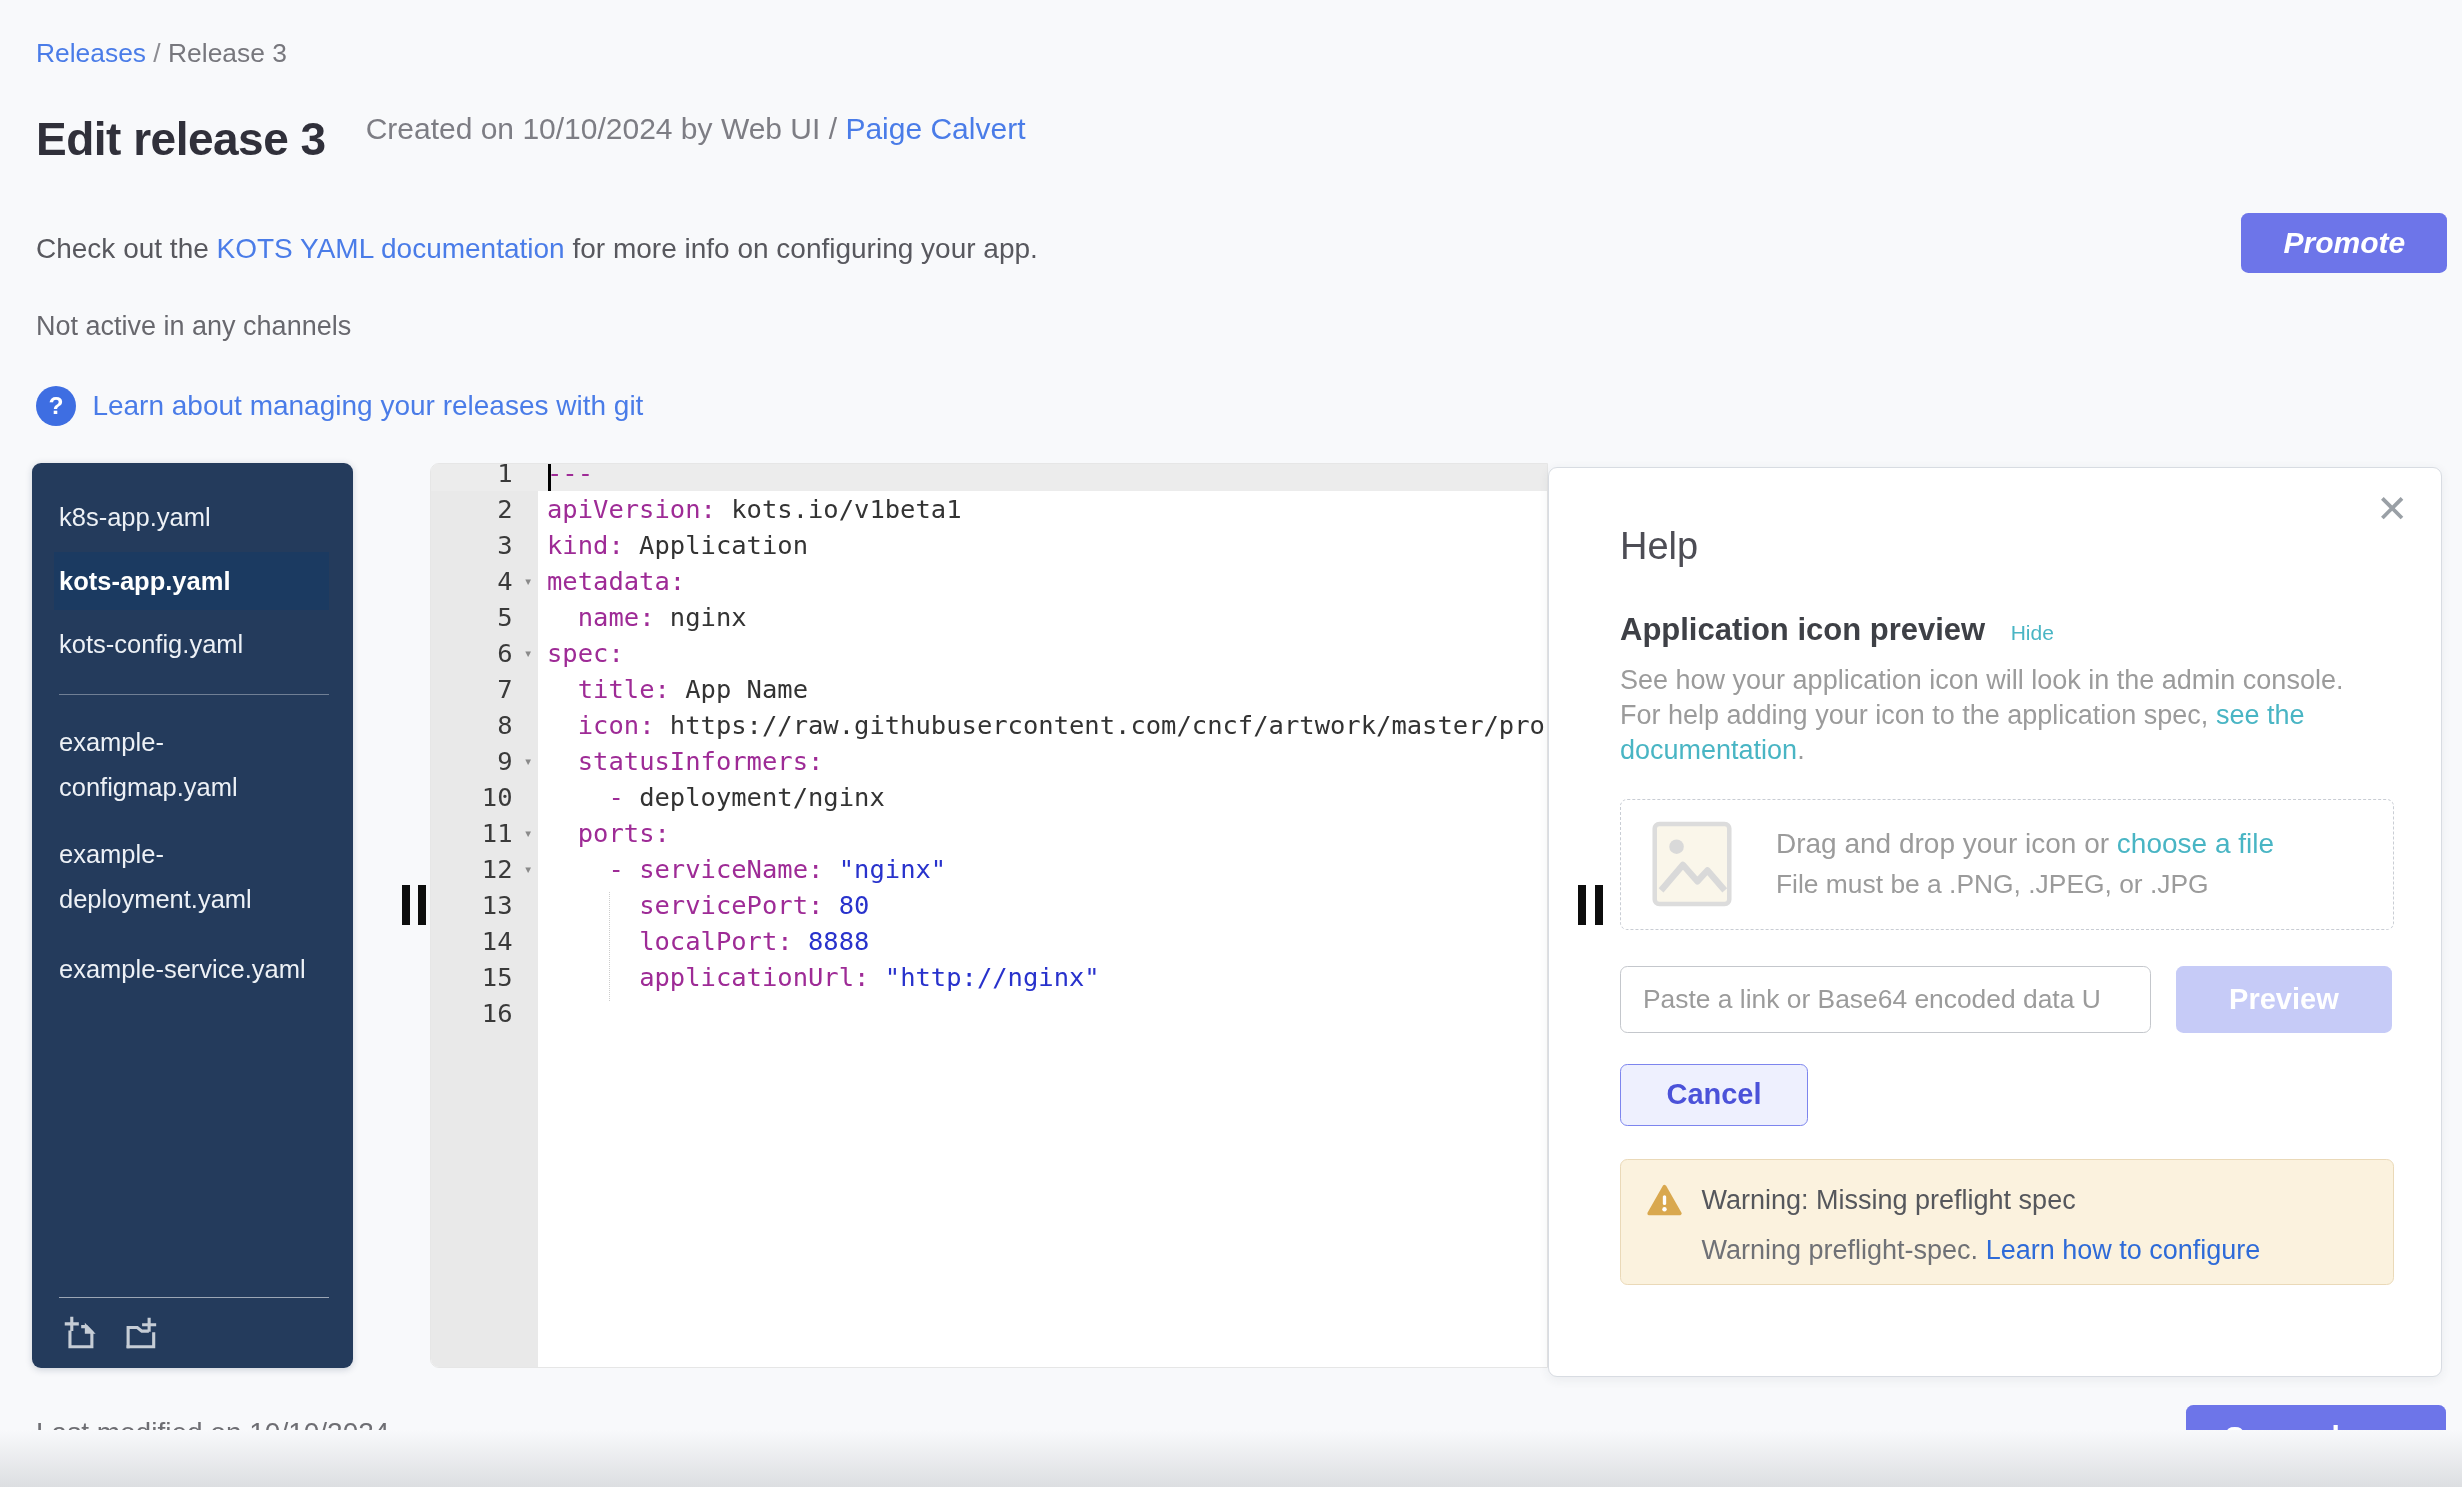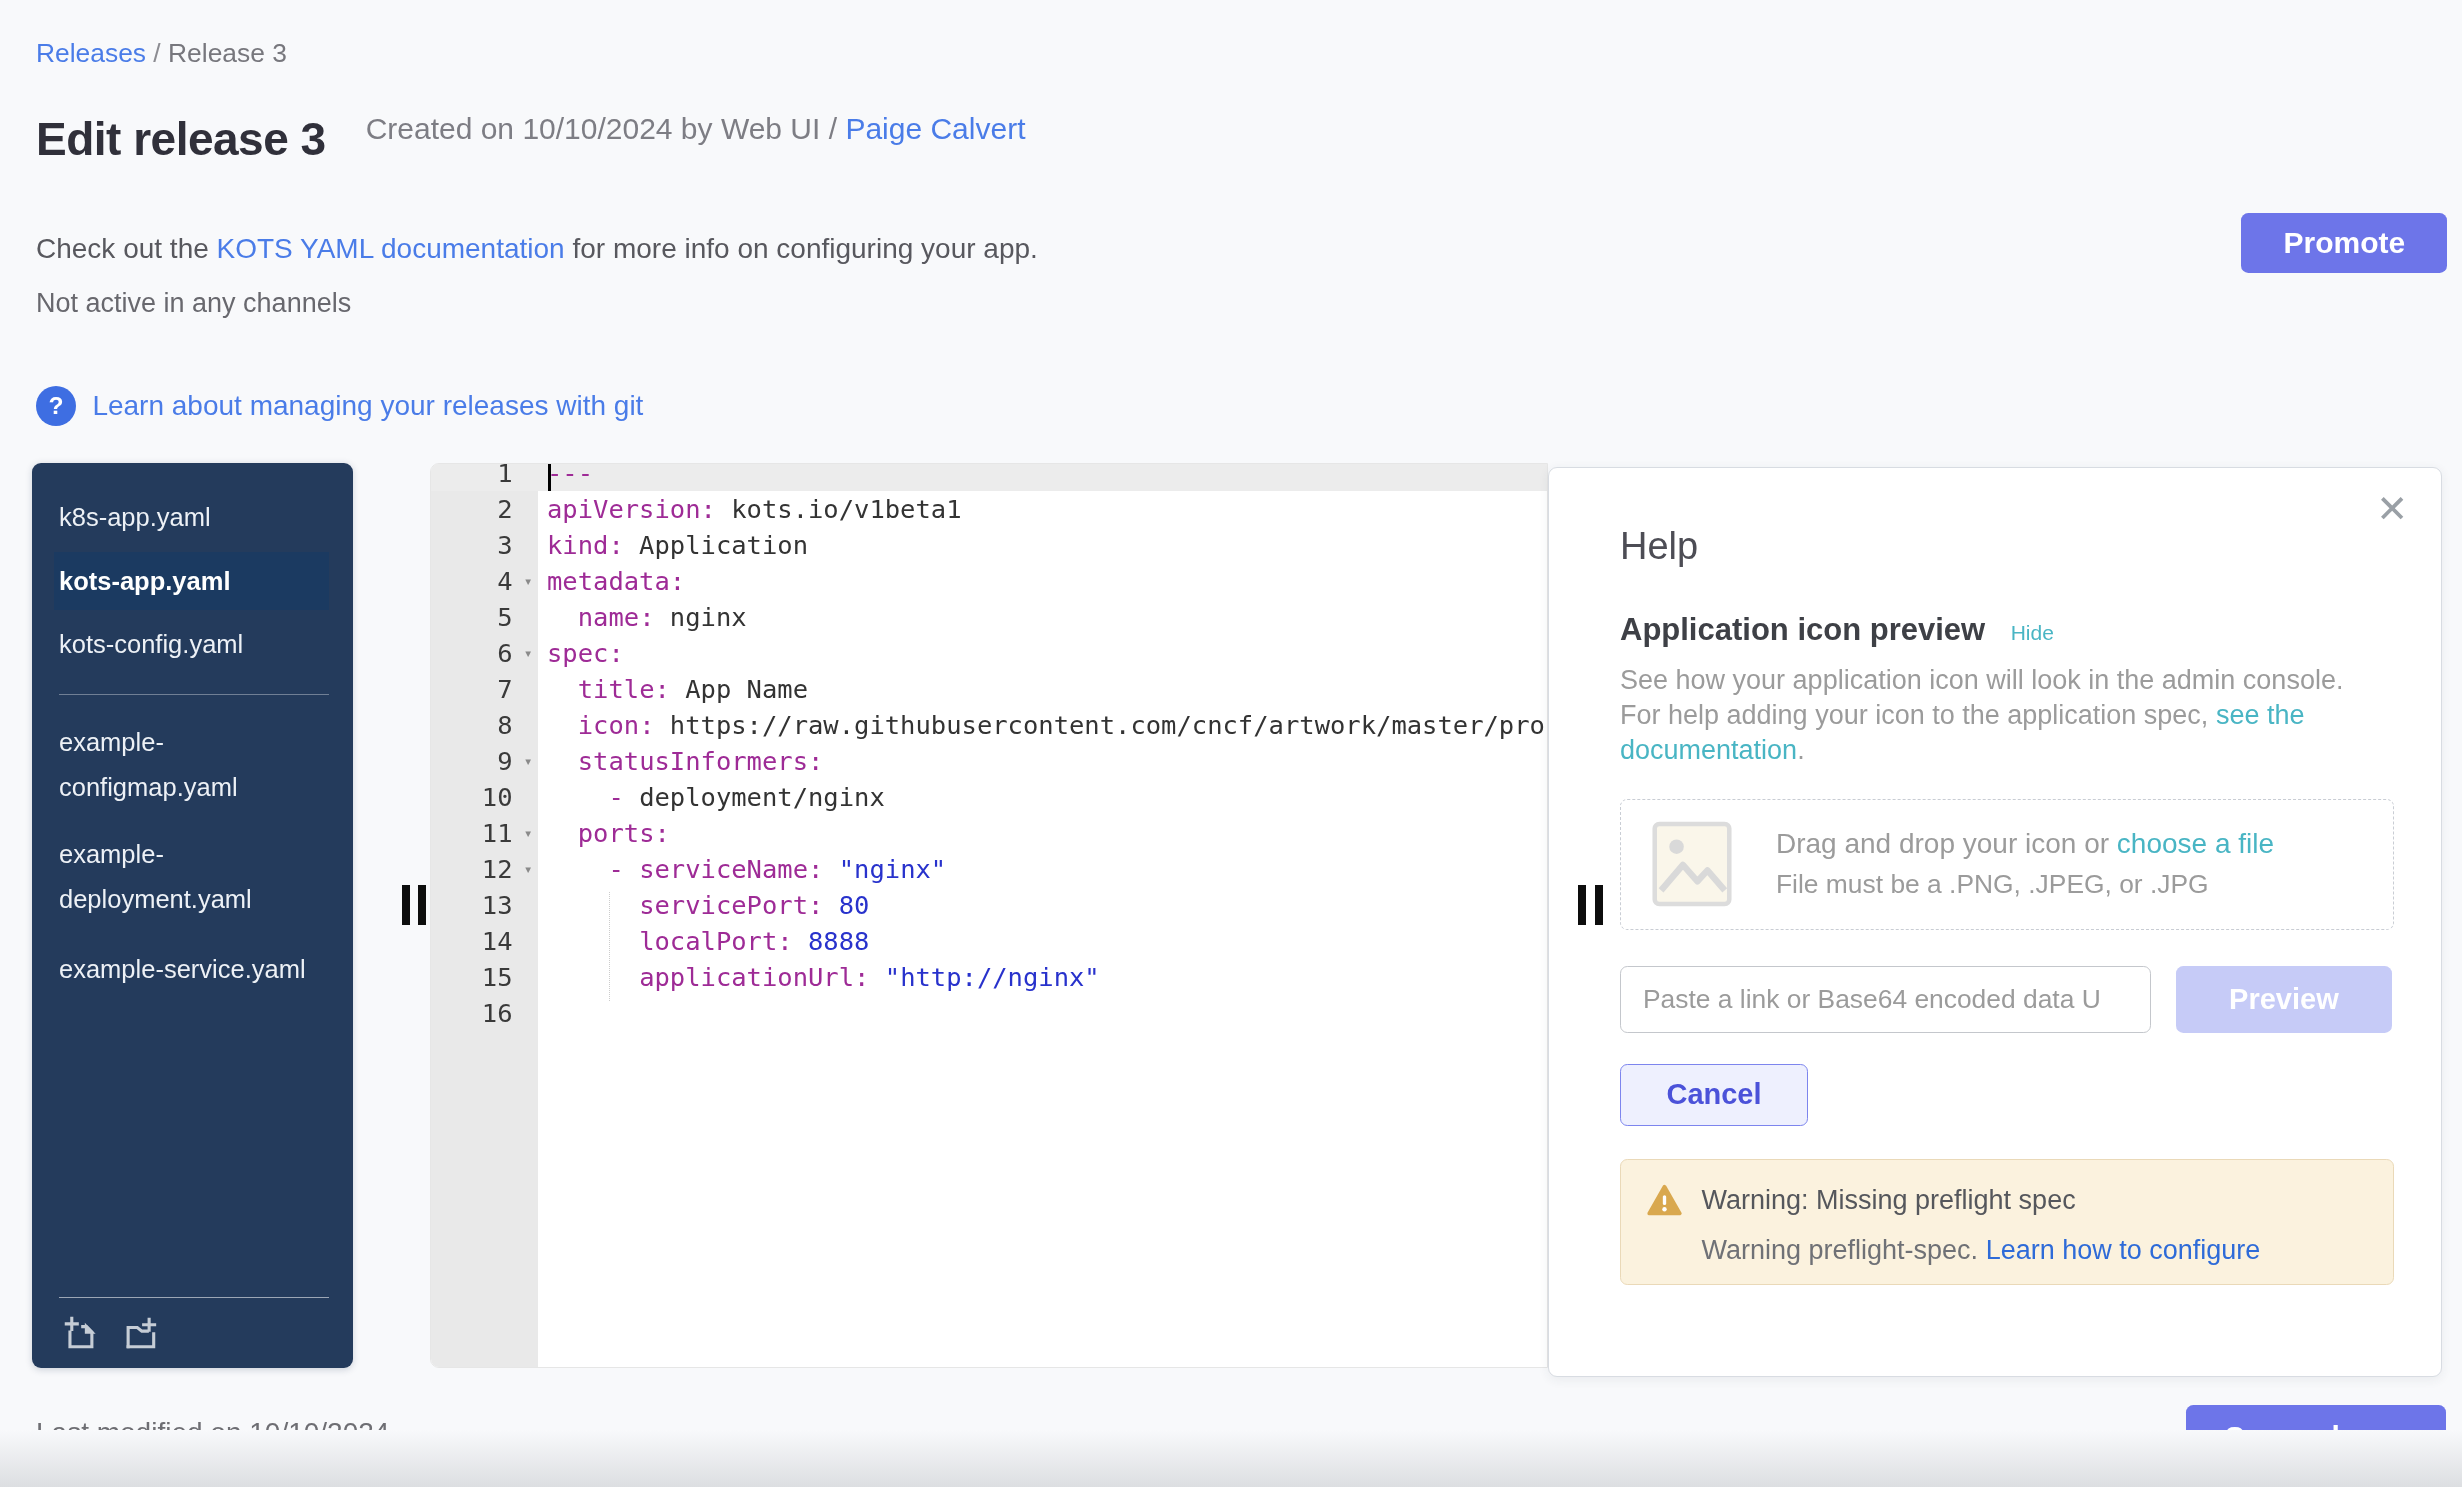--- a/index.html
+++ b/index.html
@@ -12,30 +12,30 @@
   .crumbs a { color:#4a7ce8; text-decoration:none; cursor:pointer; }
   .crumb-current { color:#77777d; }
 
   .title-row { position:absolute; left:36px; top:112px; display:flex; align-items:flex-start; }
   .page-title { font-size:46px; font-weight:700; color:#30303a; letter-spacing:-0.5px; }
   .subtitle { margin-left:40px; font-size:30px; color:#7d7d84; }
   .subtitle a { color:#4a7ce8; text-decoration:none; }
 
   .docs-line { position:absolute; left:36px; top:233px; font-size:28px; color:#58585e; }
   .docs-line a { color:#4a7ce8; text-decoration:none; }
-  .channels-note { position:absolute; left:36px; top:288px; font-size:27px; color:#68686e; }
+  .channels-note { position:absolute; left:36px; top:311px; font-size:27px; color:#68686e; }
 
   .git-row { position:absolute; left:36px; top:386px; display:flex; align-items:center; }
   .q-icon { width:40px; height:40px; border-radius:50%; background:#3e6ee2; color:#fff;
             font-size:24.6px; font-weight:700; display:flex; align-items:center; justify-content:center; }
   .git-link { margin-left:16.4px; font-size:28px; color:#4a7ce8; text-decoration:none; }
 
   .btn-primary { background:#6d75e9; color:#fff; border:none; border-radius:7.3px;
                  font-family:"Liberation Sans",sans-serif; font-weight:700; cursor:pointer; }
-  .promote-btn { position:absolute; right:14.6px; top:213px; width:206px; height:60px; font-size:30px; }
+  .promote-btn { position:absolute; right:14.6px; top:213px; width:206px; height:60px; font-size:30px;font-style:italic; }
   .save-btn { position:absolute; right:16.4px; top:1405px; width:260px; height:63px; font-size:30px; }
 
   
   .sidebar { position:absolute; left:32px; top:463px; width:321px; height:905px;
              background:#243b5c; border-radius:9px; box-shadow:0 1.8px 7.3px rgba(20,40,70,.18); }
   .files { padding:31px 24px 0 27px; }
   .file-item { font-size:25.5px; color:#edf1f6; line-height:47px; cursor:pointer; }
   .file-item.two-line { line-height:45px; }
   .file-item.selected { background:#1b3a61; font-weight:700; color:#fff;
                         margin-left:-4.6px; padding:5.5px 0 5.5px 4.6px; margin-top:11px; }

